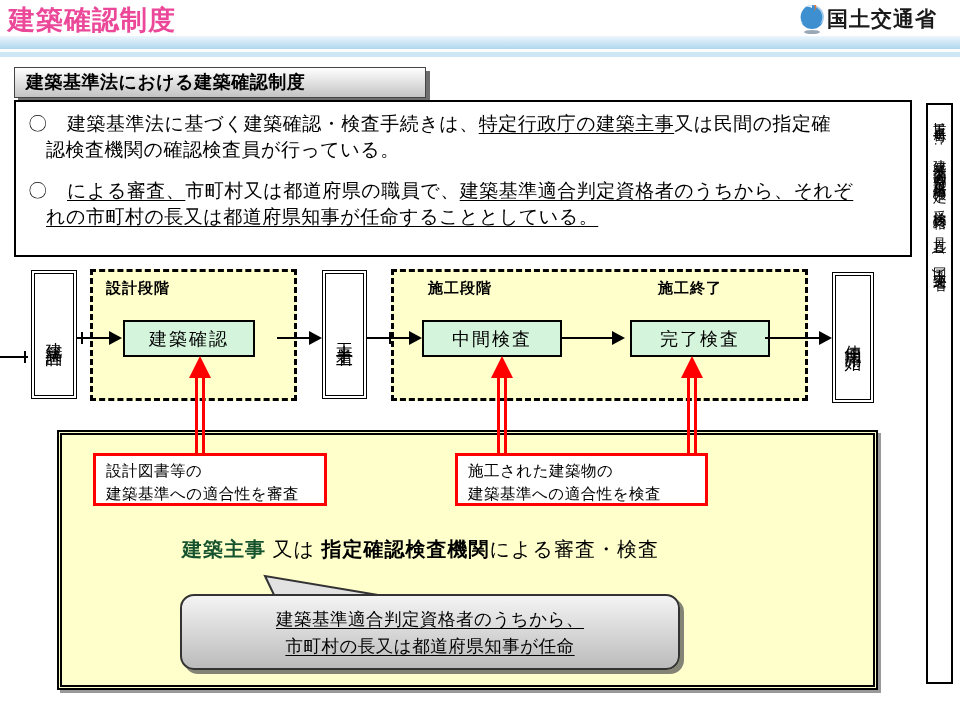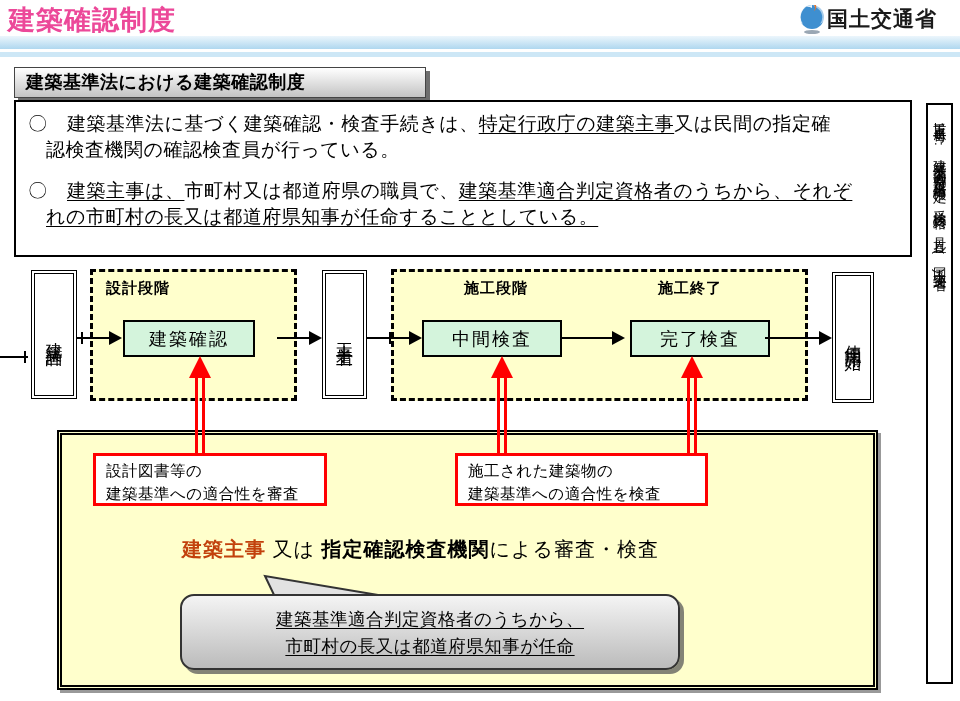--- a/index.html
+++ b/index.html
@@ -65,21 +65,21 @@
   .panel {
     position:absolute; left:57px; top:430px; width:821px; height:260px;
     background:#FFFFCC; border:5px double #000; box-shadow:3px 3px 0 #999;
   }
   .rnote {
     position:absolute; background:#fff; border:3px solid #FF0000;
     font-size:15.5px; line-height:23px; padding:3px 0 0 10px; letter-spacing:0.5px;
   }
   .summary { position:absolute; left:182px; top:536px; font-size:20px;
     white-space:nowrap; letter-spacing:1px; }
-  .summary .red { color:#c2410c; font-weight:bold; }
+  .summary .red { color:#14532d; font-weight:bold; }
   .summary .b { font-weight:bold; }
   .callout {
     position:absolute; left:180px; top:594px; width:500px; height:76px;
     background:linear-gradient(#F4F4F4,#BBBBBB); border:2px solid #333;
     border-radius:14px; box-shadow:4px 4px 0 rgba(90,90,90,0.75);
     text-align:center; padding-top:10px; font-size:17.5px; line-height:27px;
     letter-spacing:0.5px;
   }
   .callout-tail { position:absolute; left:255px; top:572px; }
   
@@ -108,29 +108,29 @@
       <path d="M17 2 q2 3 0 6 q3 -2 2 -6 z" fill="#E8762C"></path>
     </svg>
     <span class="logo-text">国土交通省</span>
   </div>
 
   <div class="section-heading">建築基準法における建築確認制度</div>
 
   <div class="bullet-box">
     <div class="bl" style="left:12px; top:9px;"><span>〇　建築基準法に基づく建築確認・検査手続きは、</span><span class="u">特定行政庁の建築主事</span><span>又は民間の指定確</span></div>
     <div class="bl" style="left:30px; top:35px;"><span>認検査機関の確認検査員が行っている。</span></div>
-    <div class="bl" style="left:12px; top:76px;"><span>〇　</span><span class="u">建築主事は、</span><span>市町村又は都道府県の職員で、</span><span class="u">建築基準適合判定資格者のうちから、それぞ</span></div>
+    <div class="bl" style="left:12px; top:76px;"><span>〇　</span><span class="u">による審査、</span><span>市町村又は都道府県の職員で、</span><span class="u">建築基準適合判定資格者のうちから、それぞ</span></div>
     <div class="bl" style="left:30px; top:102px;"><span class="u">れの市町村の長又は都道府県知事が任命することとしている。</span></div>
   </div>
 
   <div class="dashed" style="left:90px; top:269px; width:207px; height:132px;">
     <div class="stage-label" style="left:13px; top:7px;">設計段階</div>
   </div>
   <div class="dashed" style="left:391px; top:269px; width:417px; height:132px;">
-    <div class="stage-label" style="left:34px; top:7px;margin-left:36px;">施工段階</div>
+    <div class="stage-label" style="left:34px; top:7px;">施工段階</div>
     <div class="stage-label" style="left:264px; top:7px;">施工終了</div>
   </div>
 
   <div class="hline" style="left:0; top:356px; width:28px;"></div>
   <div class="tick" style="left:24px; top:351px;"></div>
 
   <div class="vbox" style="left:31px; top:270px; width:46px; height:129px;">
       <span class="vtext">建築計画</span>
     </div>
   <div class="vbox" style="left:322px; top:270px; width:45px; height:129px;">

